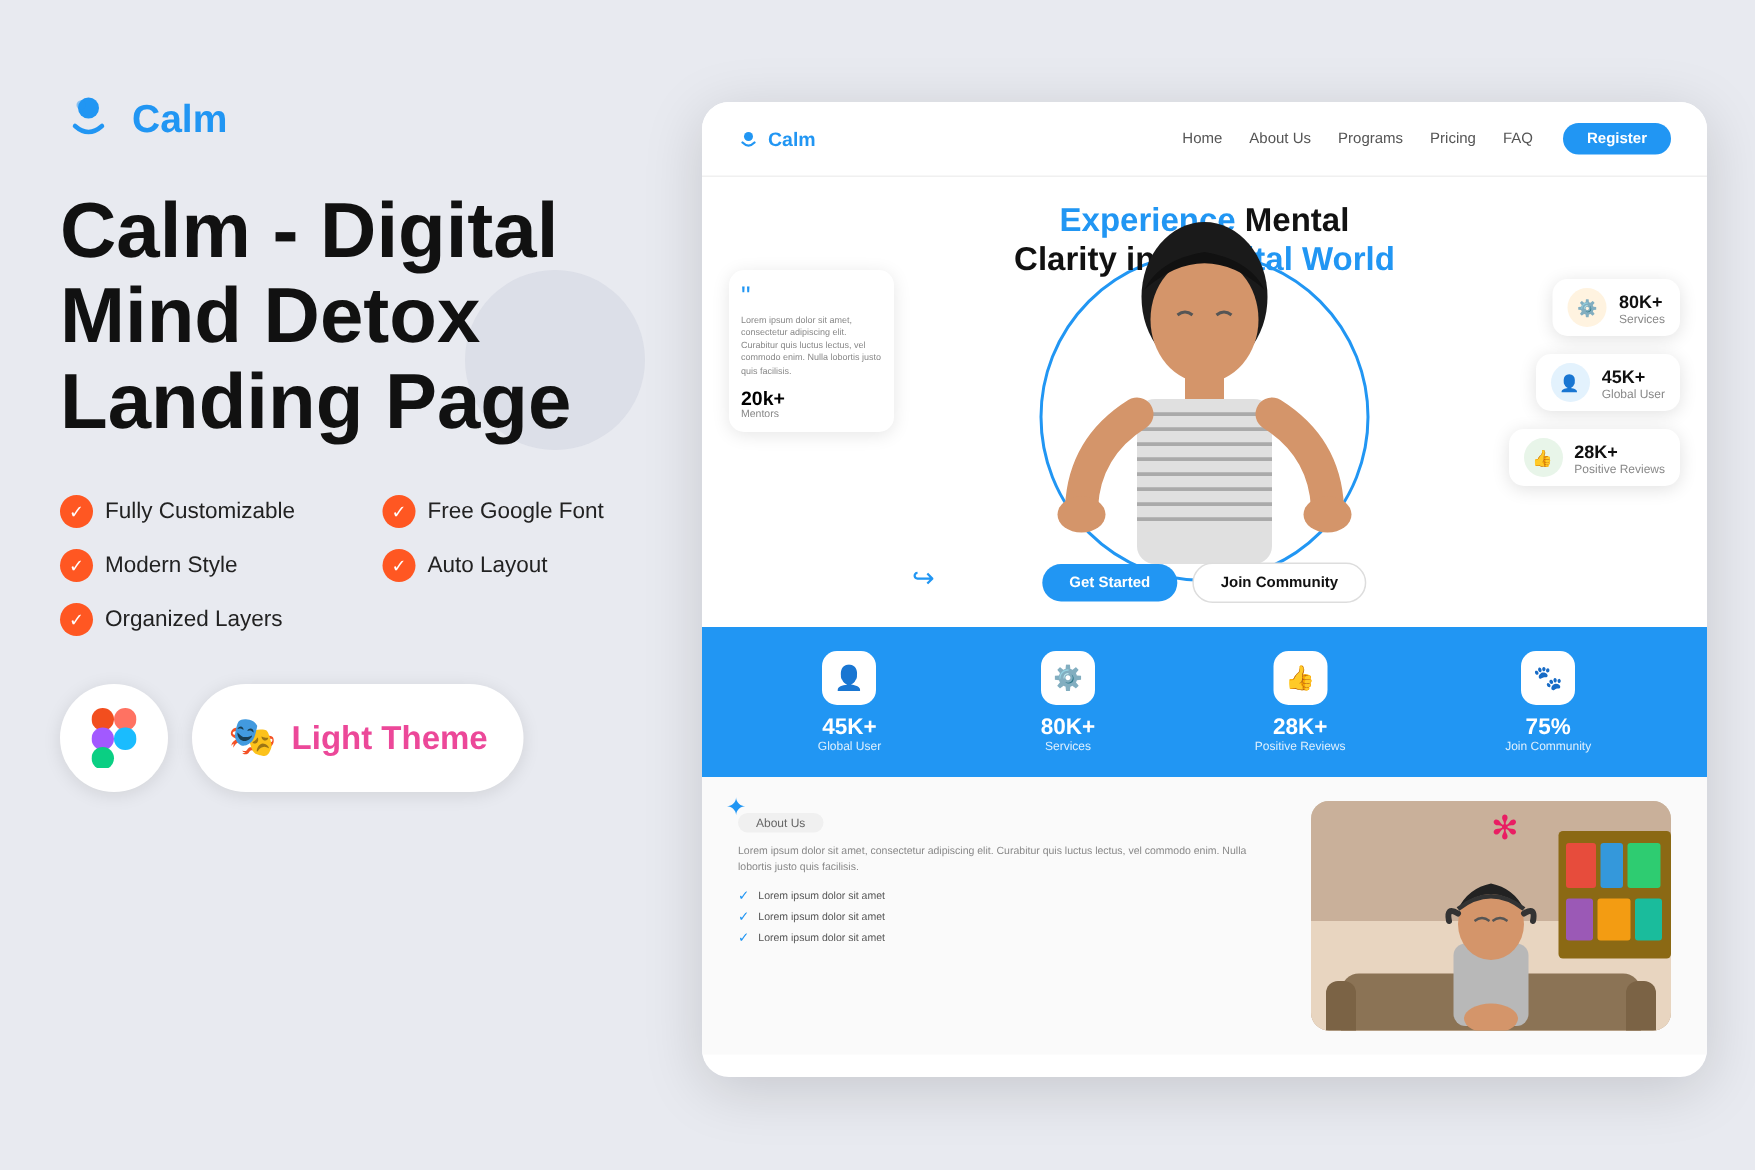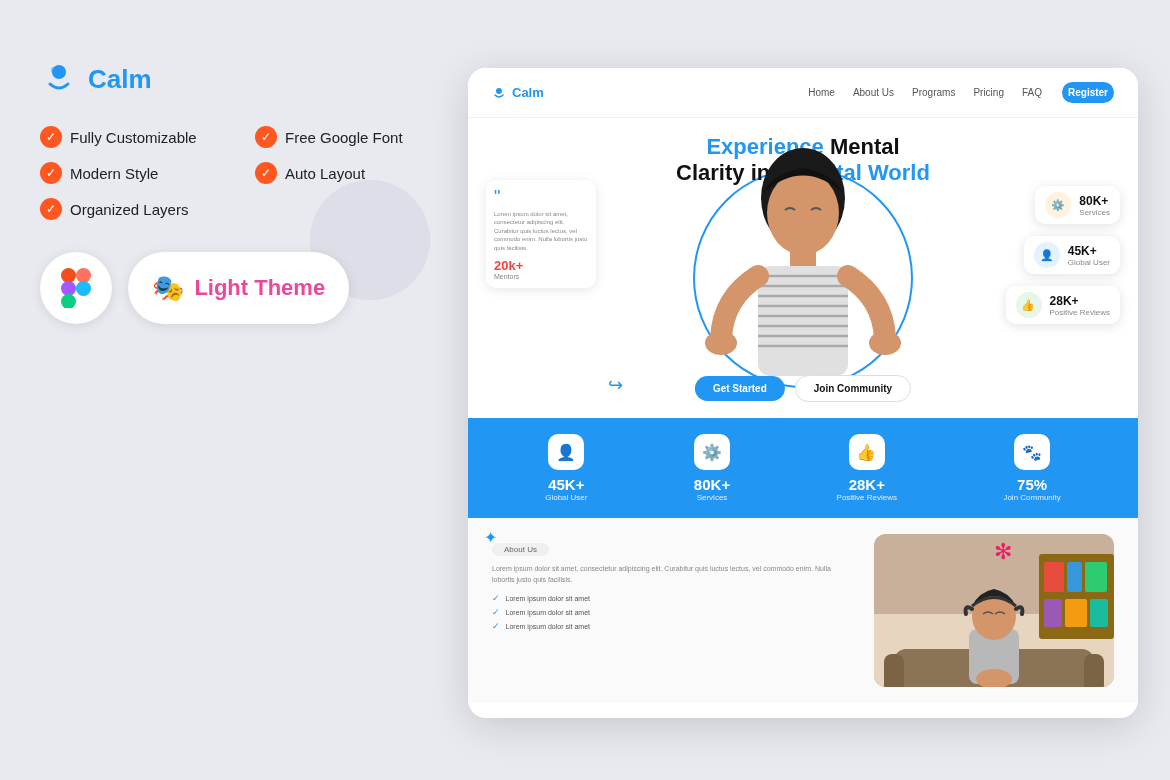--- a/index.html
+++ b/index.html
@@ -161,21 +161,21 @@
       font-size: 10px;
       color: #555;
       text-decoration: none;
     }
 
     .nav-register {
       background: #2196F3;
       color: white;
       border: none;
       border-radius: 20px;
-      padding: 5px 6px;
+      padding: 5px 16px;
       font-size: 10px;
       font-weight: 600;
       cursor: pointer;
     }
 
     
     .hero-section {
       background: white;
       padding: 16px 40px 0;
       position: relative;
@@ -283,21 +283,21 @@
       font-size: 6px;
       color: #888;
       line-height: 1.4;
       margin-top: 4px;
     }
 
     .quote-stat {
       margin-top: 6px;
       font-size: 13px;
       font-weight: 700;
-      color: #ef4444;
+      color: #000000;
     }
 
     .quote-stat-label {
       font-size: 7px;
       color: #888;
     }
 
     
     .hero-cta {
       position: absolute;
@@ -467,20 +467,21 @@
 
   <div class="logo-area">
     <svg class="logo-icon" viewBox="0 0 38 38" fill="none" xmlns="http://www.w3.org/2000/svg">
       <circle cx="19" cy="12" r="7" fill="#2196F3"></circle>
       <path d="M10 24 Q19 32 28 24" stroke="#2196F3" stroke-width="3" fill="none" stroke-linecap="round"></path>
       <circle cx="14" cy="10" r="3" fill="#2196F3" opacity="0.5"></circle>
     </svg>
     <span class="logo-text">Calm</span>
   </div>
 
+  <div class="main-title">Calm - Digital Mind Detox Landing Page</div>
 
   <div class="features-grid">
     <div class="feature-item">
       <div class="feature-check">✓</div>
       <span>Fully Customizable</span>
     </div>
     <div class="feature-item">
       <div class="feature-check">✓</div>
       <span>Free Google Font</span>
     </div>

